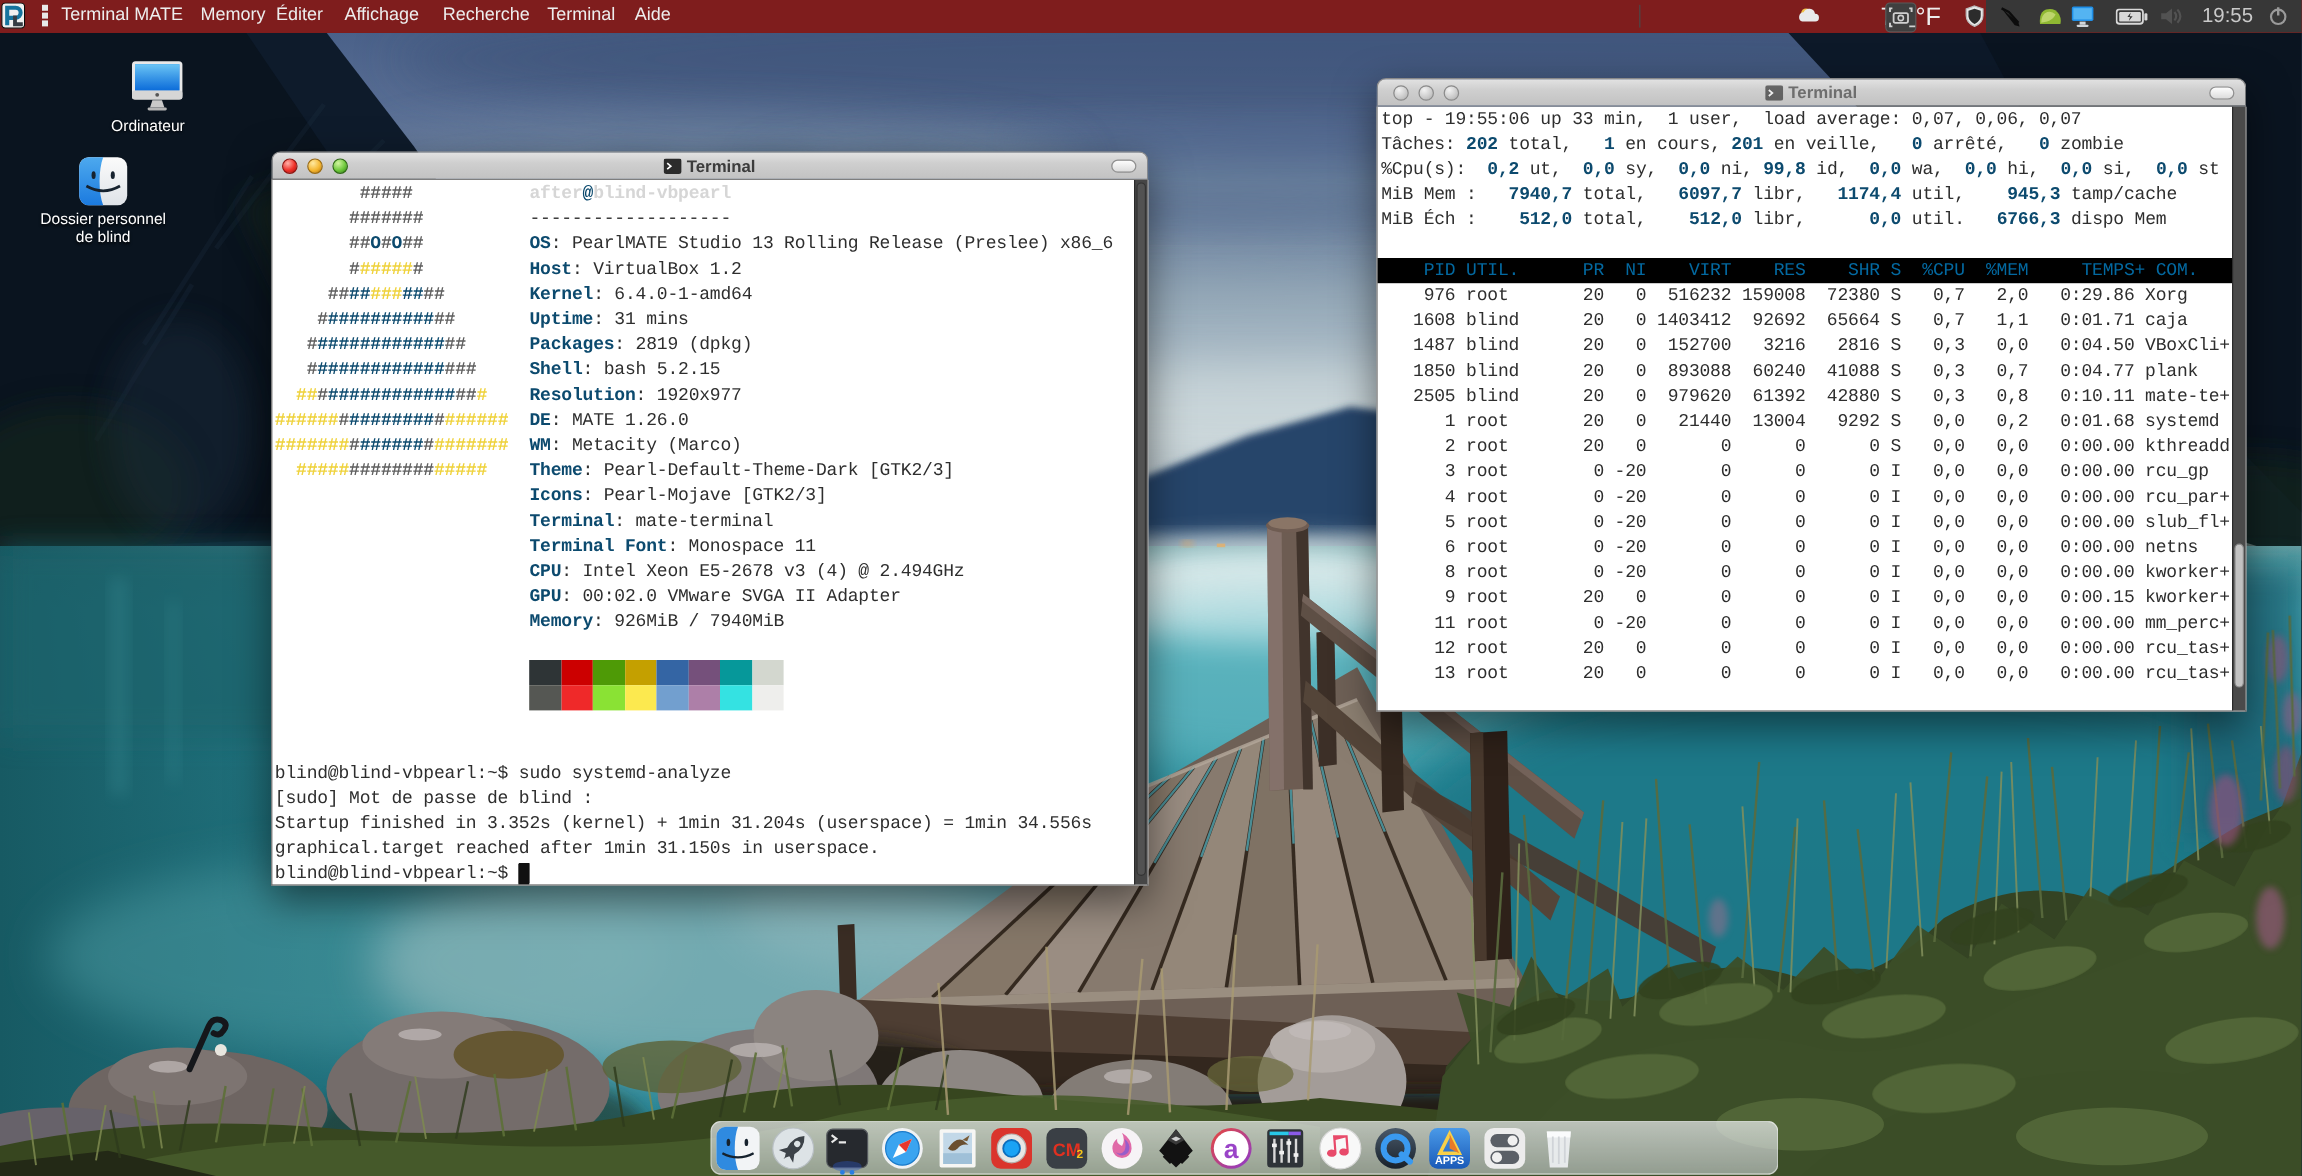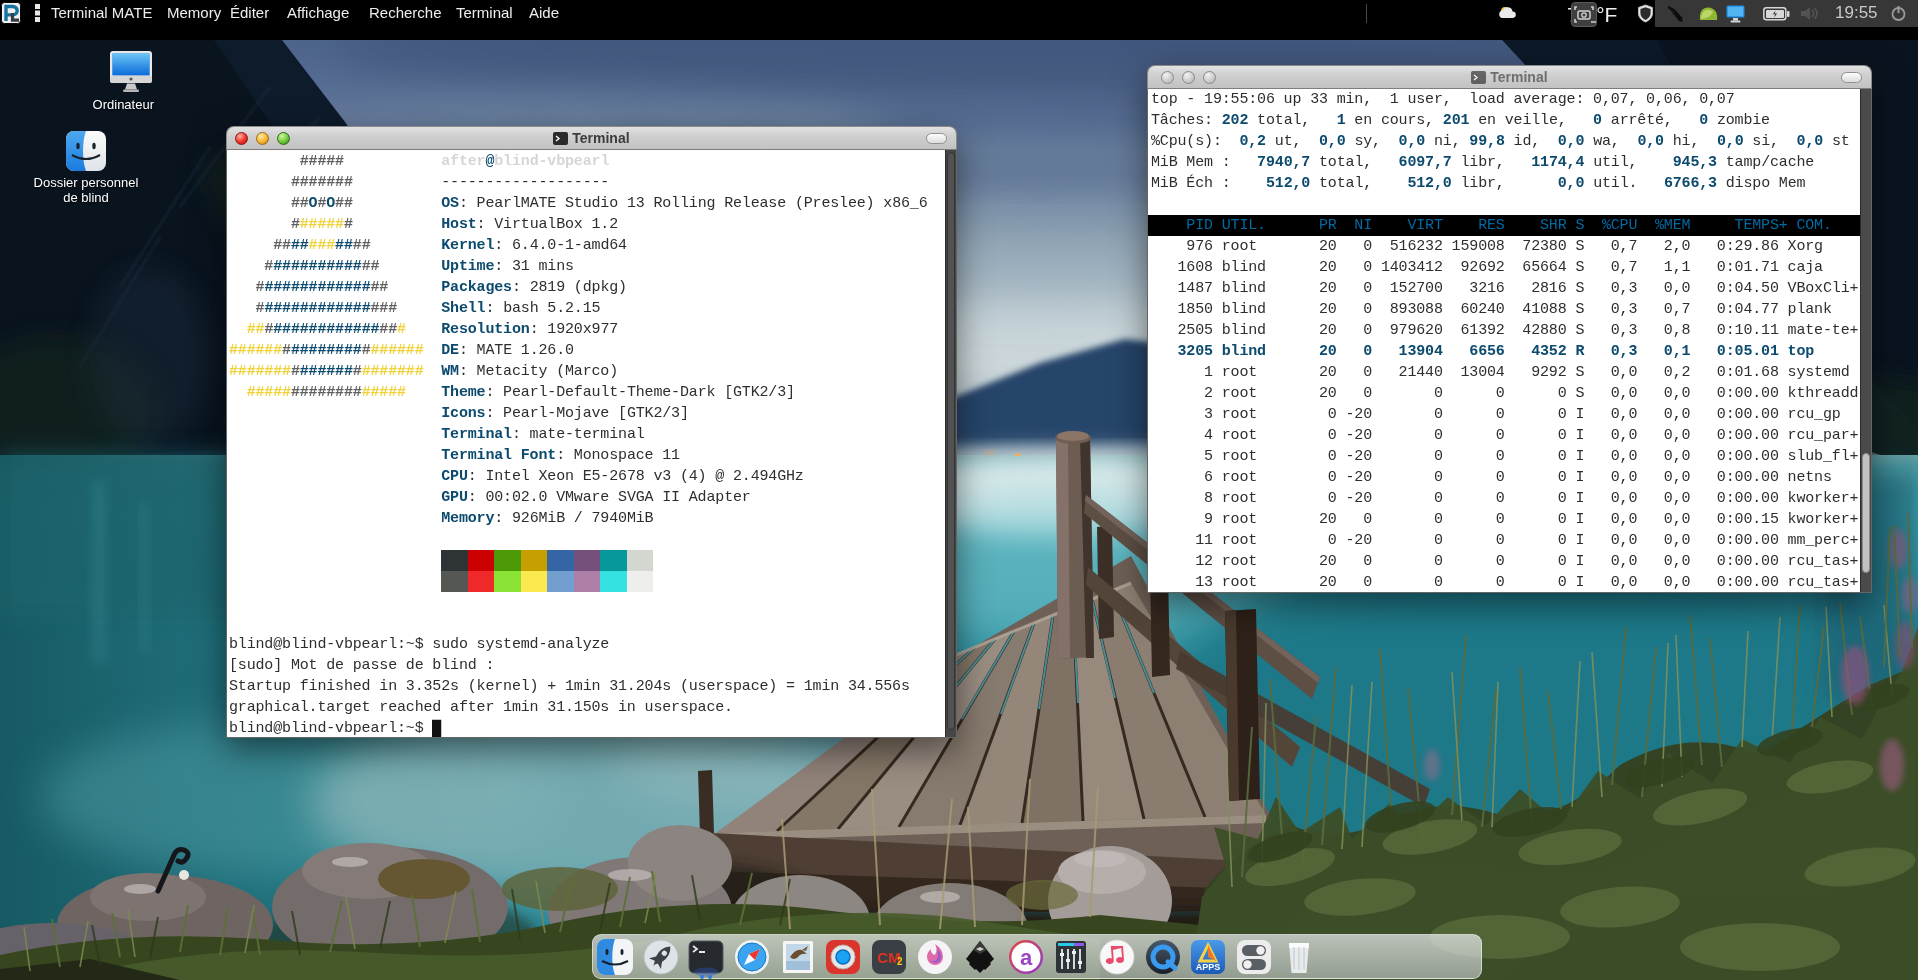--- a/index.html
+++ b/index.html
@@ -1,19 +1,19 @@
 <!DOCTYPE html>
 <html><head>
 <meta charset="utf-8">
 <style>
 html,body{margin:0;padding:0;}
 body{width:1918px;height:980px;overflow:hidden;position:relative;background:#0b141f;font-family:"Liberation Sans",sans-serif;}
 #wall{position:absolute;left:0;top:27px;width:1918px;height:953px;}
 
-#menubar{position:absolute;left:0;top:0;width:1918px;height:40px;background:#000000;color:#ededed;font-size:15px;z-index:50;}
+#menubar{position:absolute;left:0;top:0;width:1918px;height:27px;background:#7f1d1d;color:#ededed;font-size:15px;z-index:50;}
 #menubar .mi{position:absolute;top:4px;}
 
 .win{position:absolute;box-shadow:0 12px 34px rgba(0,0,0,.5);border-radius:9px 9px 2px 2px;}
 .titlebar{position:absolute;left:0;top:0;right:0;height:24px;background:linear-gradient(#e2e2e2,#cfcfcf 40%,#c2c2c2);border-radius:8px 8px 0 0;border:1px solid #8a8a8a;border-bottom:1px solid #7e7e7e;box-sizing:border-box;}
 .tl{position:absolute;top:5px;width:13px;height:13px;border-radius:50%;}
 .ttitle{position:absolute;top:3px;left:0;right:0;text-align:center;font-weight:bold;font-size:14px;color:#3c3c3c;}
 .tpill{position:absolute;top:6px;width:21px;height:11px;border-radius:6px;background:linear-gradient(#fdfdfd,#dcdcdc);border:1px solid #909090;box-sizing:border-box;}
 .tcontent{position:absolute;left:0;top:24px;right:0;bottom:0;background:#fff;border:1px solid #666;border-top:none;box-sizing:border-box;}
 pre{margin:0;font-family:"Liberation Mono",monospace;font-size:15px;line-height:21px;color:#2e2e2e;letter-spacing:-0.16px;}
 .b{font-weight:bold;color:#0c4a6e;}
@@ -524,21 +524,20 @@
 %Cpu(s):  <span class="b">0,2</span> ut,  <span class="b">0,0</span> sy,  <span class="b">0,0</span> ni, <span class="b">99,8</span> id,  <span class="b">0,0</span> wa,  <span class="b">0,0</span> hi,  <span class="b">0,0</span> si,  <span class="b">0,0</span> st
 MiB Mem :   <span class="b">7940,7</span> total,   <span class="b">6097,7</span> libr,   <span class="b">1174,4</span> util,    <span class="b">945,3</span> tamp/cache
 MiB Éch :    <span class="b">512,0</span> total,    <span class="b">512,0</span> libr,      <span class="b">0,0</span> util.   <span class="b">6766,3</span> dispo Mem
 
 <span style="color:#0369a1">    PID UTIL.      PR  NI    VIRT    RES    SHR S  %CPU  %MEM     TEMPS+ COM. </span>
     976 root       20   0  516232 159008  72380 S   0,7   2,0   0:29.86 Xorg
    1608 blind      20   0 1403412  92692  65664 S   0,7   1,1   0:01.71 caja
    1487 blind      20   0  152700   3216   2816 S   0,3   0,0   0:04.50 VBoxCli+
    1850 blind      20   0  893088  60240  41088 S   0,3   0,7   0:04.77 plank
    2505 blind      20   0  979620  61392  42880 S   0,3   0,8   0:10.11 mate-te+
-<span class="b">   3205 blind      20   0   13904   6656   4352 R   0,3   0,1   0:05.01 top</span>
       1 root       20   0   21440  13004   9292 S   0,0   0,2   0:01.68 systemd
       2 root       20   0       0      0      0 S   0,0   0,0   0:00.00 kthreadd
       3 root        0 -20       0      0      0 I   0,0   0,0   0:00.00 rcu_gp
       4 root        0 -20       0      0      0 I   0,0   0,0   0:00.00 rcu_par+
       5 root        0 -20       0      0      0 I   0,0   0,0   0:00.00 slub_fl+
       6 root        0 -20       0      0      0 I   0,0   0,0   0:00.00 netns
       8 root        0 -20       0      0      0 I   0,0   0,0   0:00.00 kworker+
       9 root       20   0       0      0      0 I   0,0   0,0   0:00.15 kworker+
      11 root        0 -20       0      0      0 I   0,0   0,0   0:00.00 mm_perc+
      12 root       20   0       0      0      0 I   0,0   0,0   0:00.00 rcu_tas+

